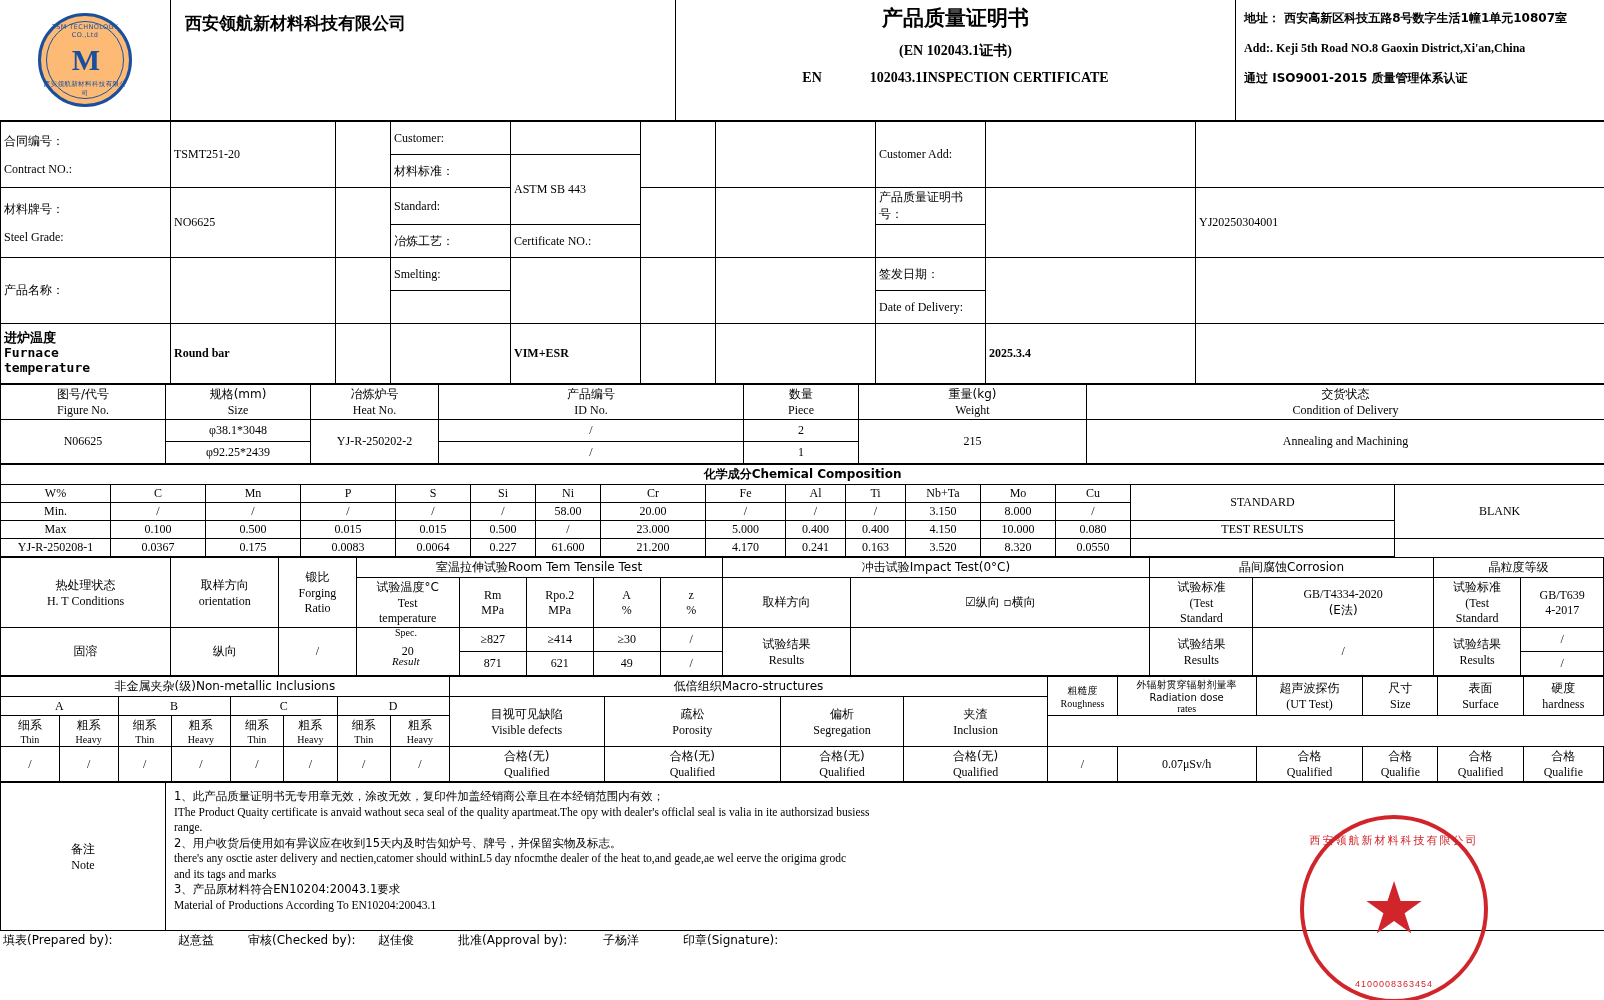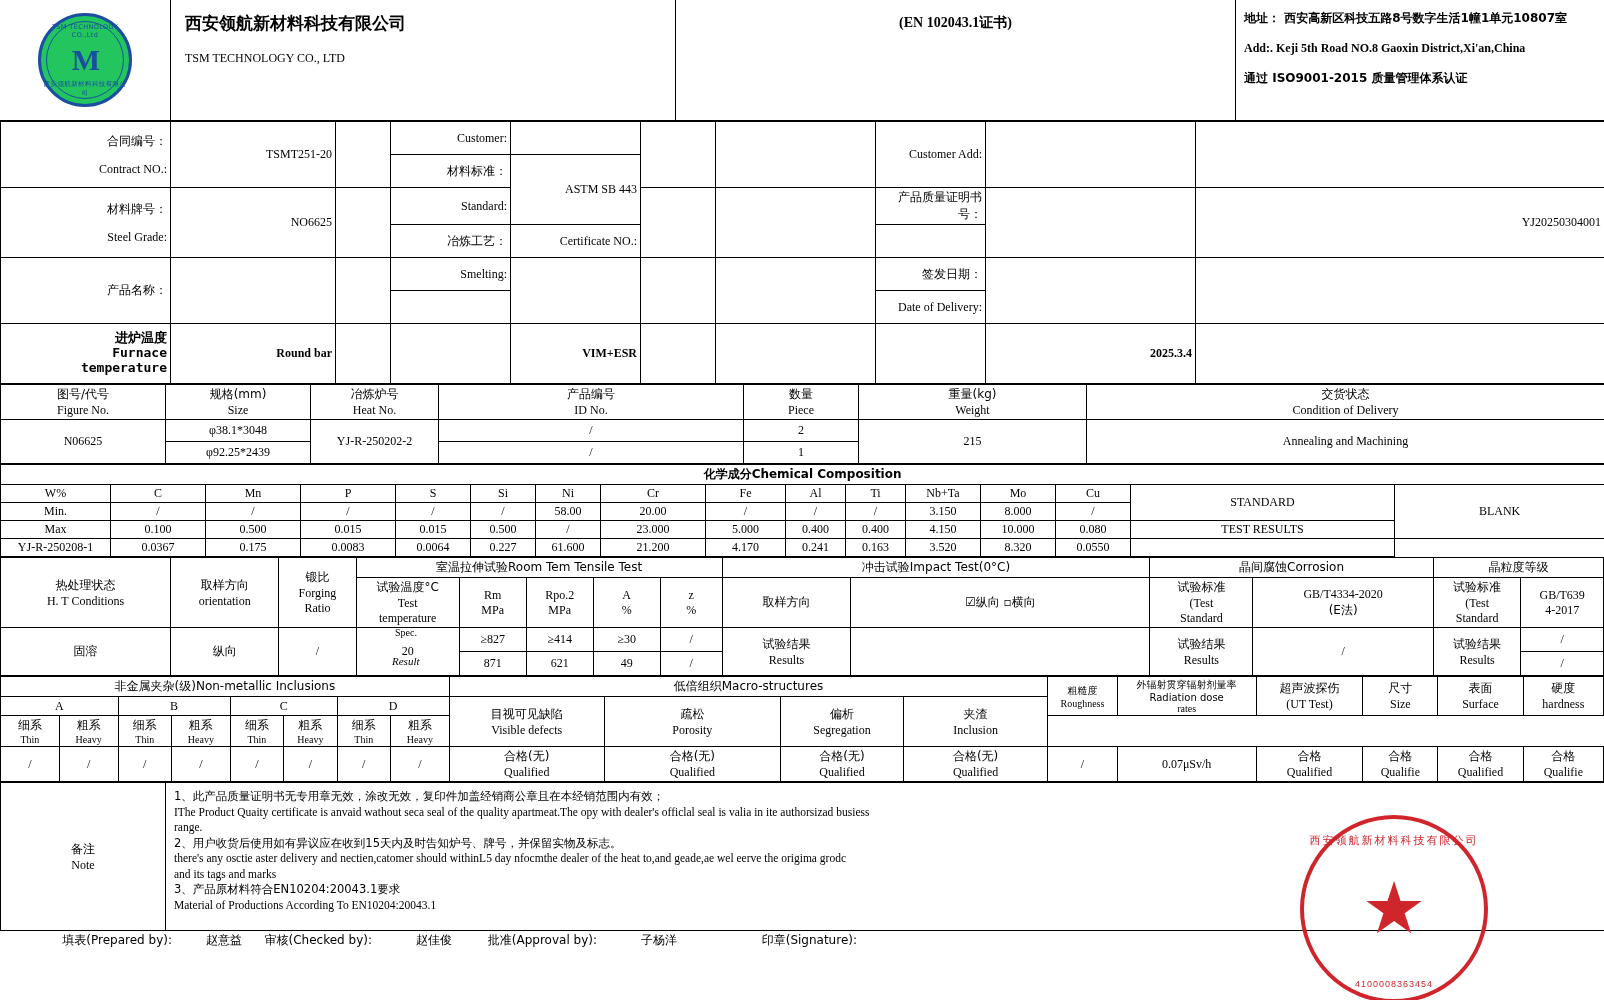--- a/index.html
+++ b/index.html
@@ -11,42 +11,42 @@
     color:#000;
     position:relative;
     overflow:hidden;
   }
   .page{position:relative;width:1604px;height:1000px;box-sizing:border-box;}
 
   table{border-collapse:collapse;table-layout:fixed;}
   td{border:1px solid #000;padding:1px 3px;vertical-align:middle;}
 
   .c{text-align:center;}
-  .l{text-align:right;}
+  .l{text-align:left;}
   .top{vertical-align:top;}
 
   .cn{font-family:"DejaVu Sans", sans-serif;}
   .big{font-size:21px;font-weight:bold;}
   .med{font-size:14px;font-weight:bold;}
   .xs{font-size:10px;}
   .b{font-weight:bold;}
 
   
   .header{display:flex;align-items:stretch;border-bottom:1px solid #000;height:120px;}
   .hdr-logo{width:170px;border-right:1px solid #000;display:flex;align-items:center;justify-content:center;}
   .hdr-company{width:505px;border-right:1px solid #000;padding:12px 0 0 14px;box-sizing:border-box;}
   .hdr-title{width:560px;border-right:1px solid #000;text-align:center;padding-top:4px;box-sizing:border-box;}
   .hdr-addr{flex:1;padding:8px 0 0 8px;box-sizing:border-box;}
 
   .logo{
     width:88px;height:88px;border-radius:50%;
     border:3px solid #1a4fa0;
     position:relative;
     display:flex;align-items:center;justify-content:center;
-    background:#22c55e;
+    background:#fdba74;
   }
   .logo .ring{
     position:absolute;left:5px;top:5px;right:5px;bottom:5px;
     border:1px solid #1a4fa0;border-radius:50%;
   }
   .logo .mark{
     font-family:"Liberation Serif", serif;
     font-size:30px;font-weight:bold;color:#1a4fa0;letter-spacing:-2px;
   }
   .logo .arc-top, .logo .arc-bot{
@@ -115,24 +115,28 @@
     <div class="hdr-logo">
       <div class="logo">
         <div class="ring"></div>
         <div class="arc-top cn">TSM TECHNOLOGY CO.,Ltd</div>
         <div class="mark">M</div>
         <div class="arc-bot cn">西安领航新材料科技有限公司</div>
       </div>
     </div>
     <div class="hdr-company">
       <div class="co-cn cn">西安领航新材料科技有限公司</div>
-      <div class="co-en">TSM TECHNOLOGY CO., LTD</div>
     </div>
     <div class="hdr-title">
+      <div class="big cn">产品质量证明书</div>
       <div class="med" style="margin-top:10px;">(EN 102043.1证书)</div>
+      <div class="med" style="margin-top:10px;display:flex;justify-content:center;gap:48px;">
+        <span>EN</span>
+        <span>102043.1INSPECTION  CERTIFICATE</span>
+      </div>
     </div>
     <div class="hdr-addr">
       <div class="addr-line cn">地址：   西安高新区科技五路8号数字生活1幢1单元10807室</div>
       <div class="addr-line">Add:.  Keji 5th Road NO.8 Gaoxin District,Xi'an,China</div>
       <div class="addr-line cn">通过 ISO9001-2015    质量管理体系认证</div>
     </div>
   </div>
 
   <table class="info">
     <colgroup>

